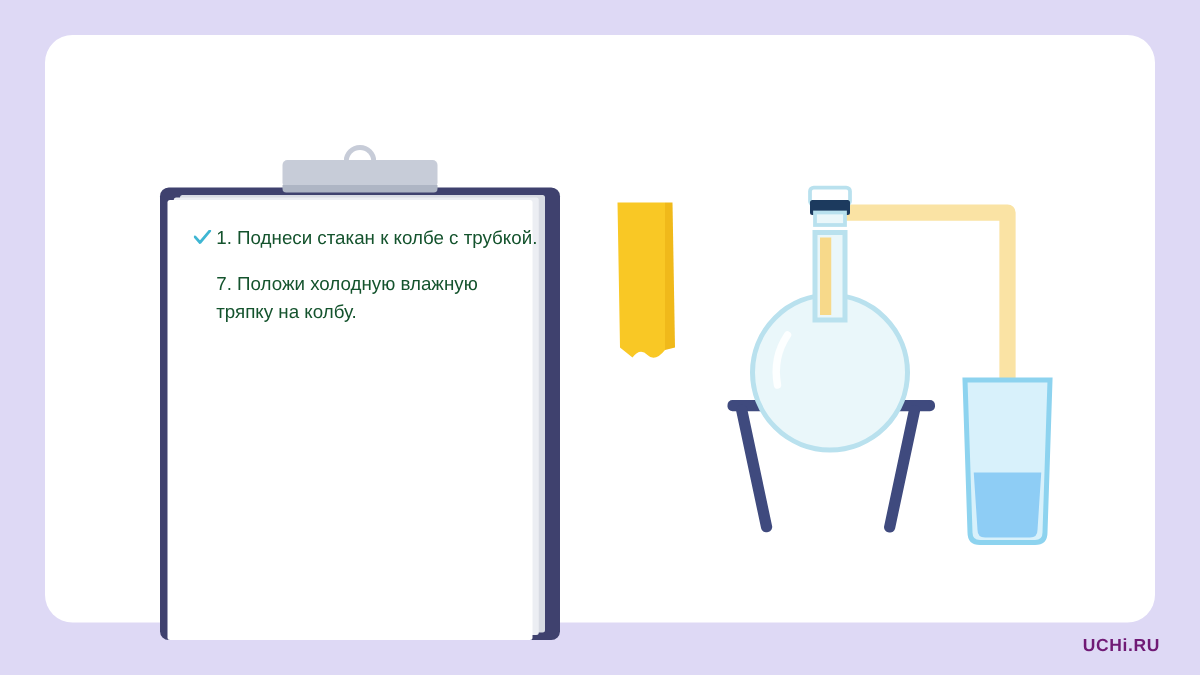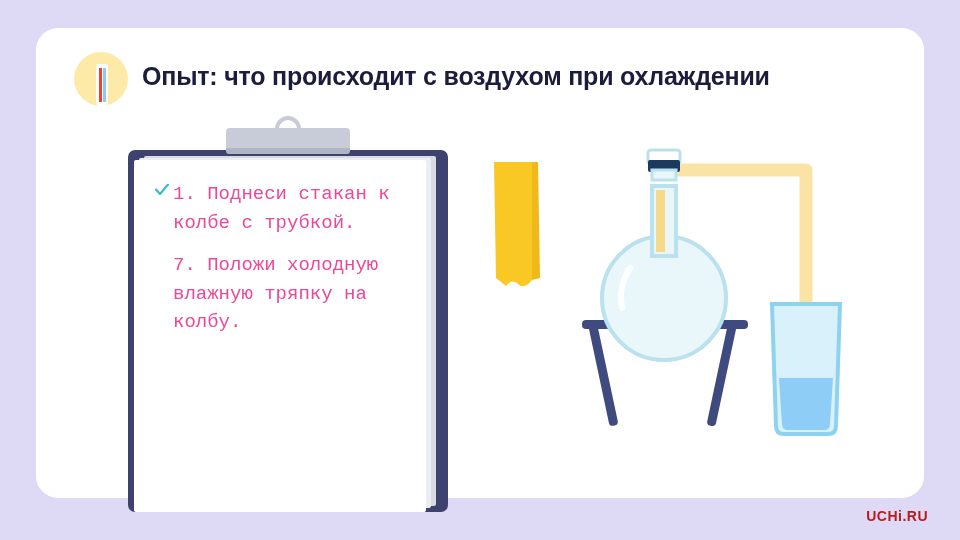--- a/index.html
+++ b/index.html
@@ -158,24 +158,23 @@
   .items {
     position: absolute;
     left: 24px;
     top: 20px;
     width: 272px;
   }
   .item {
     position: relative;
     margin-bottom: 14px;
     padding-left: 15px;
-    font-size: 19px;
+    font-size: 15px;
     line-height: 1.5;
-    color: #ec4899;
-    font-family: Liberation Mono, monospace;
+    color: #14532d;
   }
   .check-icon {
     position: absolute;
     left: -3px;
     top: 4px;
     width: 14px;
     height: 12px;
   }
   
   .rag {
@@ -192,40 +191,31 @@
     top: 80px;
     width: 380px;
     height: 340px;
   }
   .logo {
     position: absolute;
     right: 32px;
     bottom: 16px;
     font-size: 14px;
     font-weight: bold;
-    color: #b91c1c;
+    color: #701a75;
     letter-spacing: 0.5px;
   }
 </style>
 </head>
 <body>
 
 <div class="slide">
 
   <div class="card">
 
-    <div class="header">
-      <div class="header-badge">
-        <div class="thermo">
-          <div class="red"></div>
-          <div class="blue"></div>
-        </div>
-      </div>
-      <div class="header-title">Опыт: что происходит с воздухом при охлаждении</div>
-    </div>
 
     <div class="clipboard">
       <div class="clip-back"></div>
       <div class="paper3"></div>
       <div class="paper2"></div>
       <div class="paper1">
         <div class="items">
           <div class="item">
             <svg class="check-icon" viewBox="0 0 14 12">
               <path d="M1 5.5 L5 10 L13 0.5" fill="none" stroke="#3fb6d3" stroke-width="2.2" stroke-linecap="round" stroke-linejoin="round"></path>

